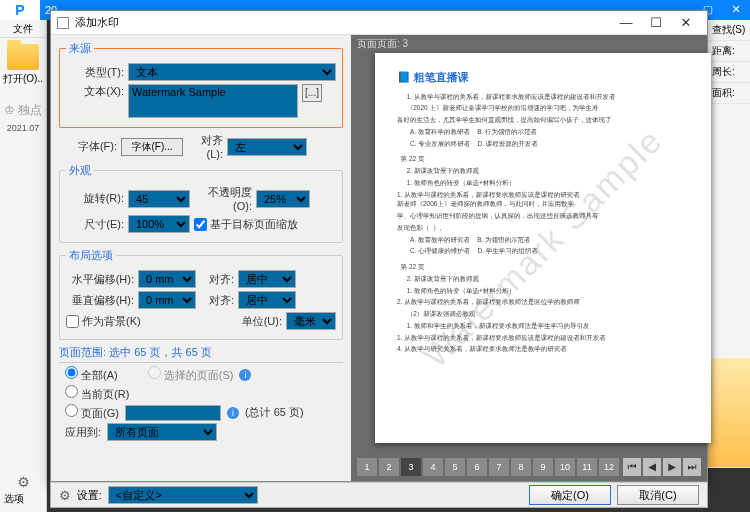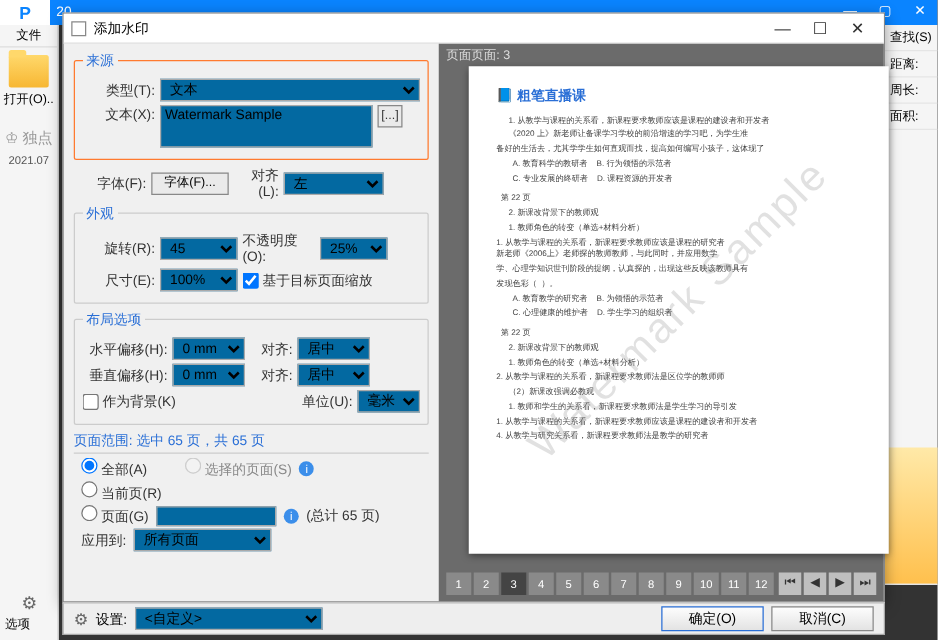--- a/index.html
+++ b/index.html
@@ -129,21 +129,21 @@
         <button class="minibtn" style="width:62px">字体(F)...</button>
         <span style="width:36px;text-align:right">对齐(L):</span>
         <select style="width:80px"><option>左</option></select>
       </div>
 
       <fieldset>
         <legend>外观</legend>
         <div class="row">
           <span class="lbl">旋转(R):</span>
           <select style="width:62px"><option>45</option></select>
-          <span style="width:58px;text-align:left">不透明度(O):</span>
+          <span style="width:58px;text-align:right">不透明度(O):</span>
           <select style="width:54px"><option>25%</option></select>
         </div>
         <div class="row">
           <span class="lbl">尺寸(E):</span>
           <select style="width:62px"><option>100%</option></select>
           <label class="chk">
               <input type="checkbox" checked="" style="">
               <span>基于目标页面缩放</span>
             </label>
         </div>

